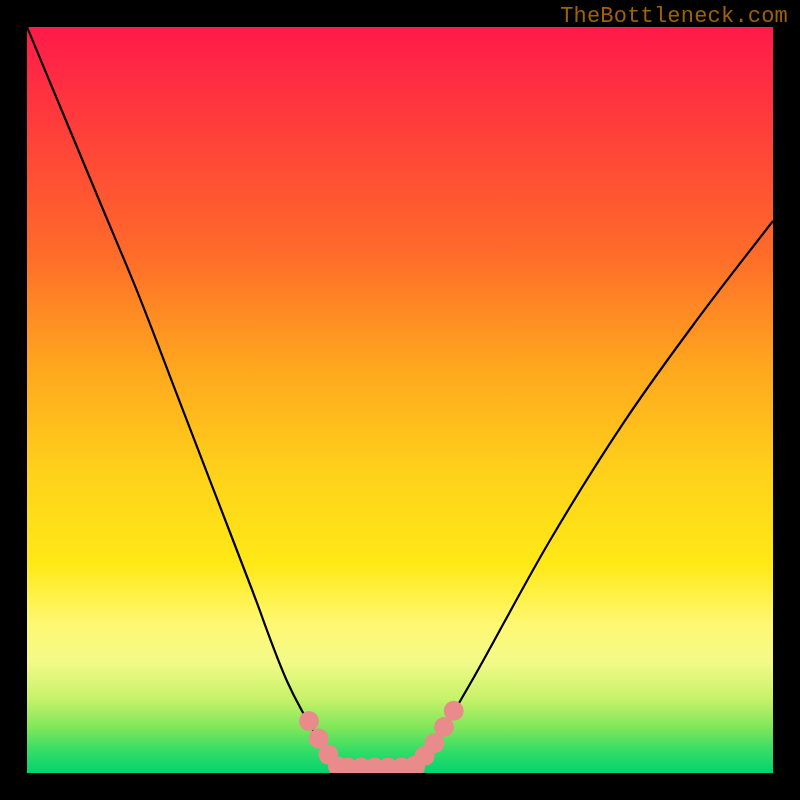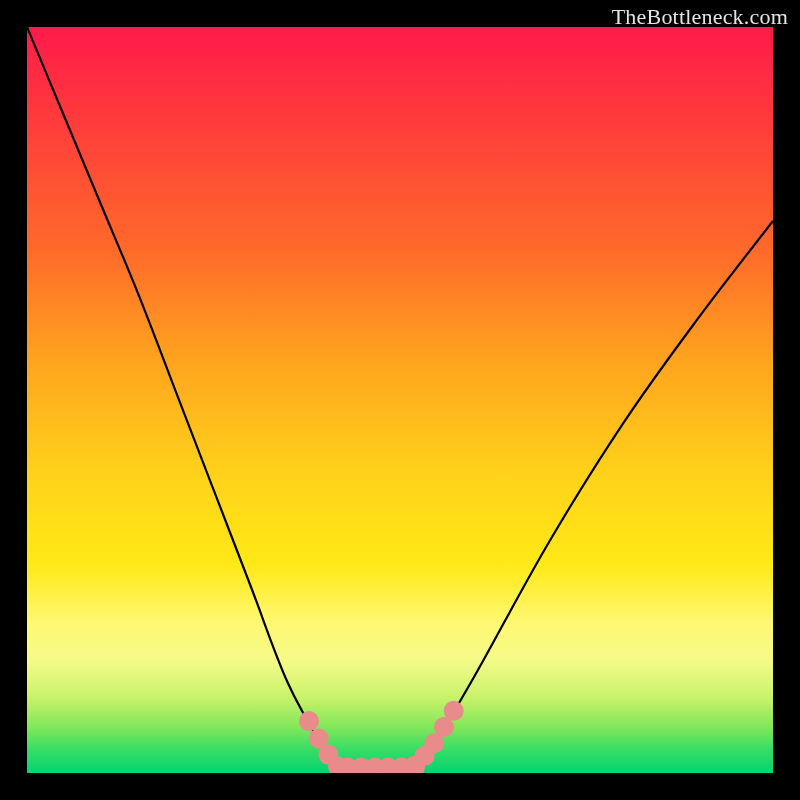--- a/index.html
+++ b/index.html
@@ -45,23 +45,23 @@
     );
   }
   .curve-svg {
     position: absolute;
     inset: 0;
   }
   .watermark {
     position: absolute;
     top: 4px;
     right: 12px;
-    font-family: Liberation Serif, serif;
+    font-family: Liberation Mono, monospace;
     font-size: 22px;
-    color: #e5e5e5;
+    color: #a16207;
     font-weight: 500;
     letter-spacing: 0.2px;
   }
 </style>
 </head>
 <body>
 
 <div class="stage">
 
   <div class="watermark">TheBottleneck.com</div>

